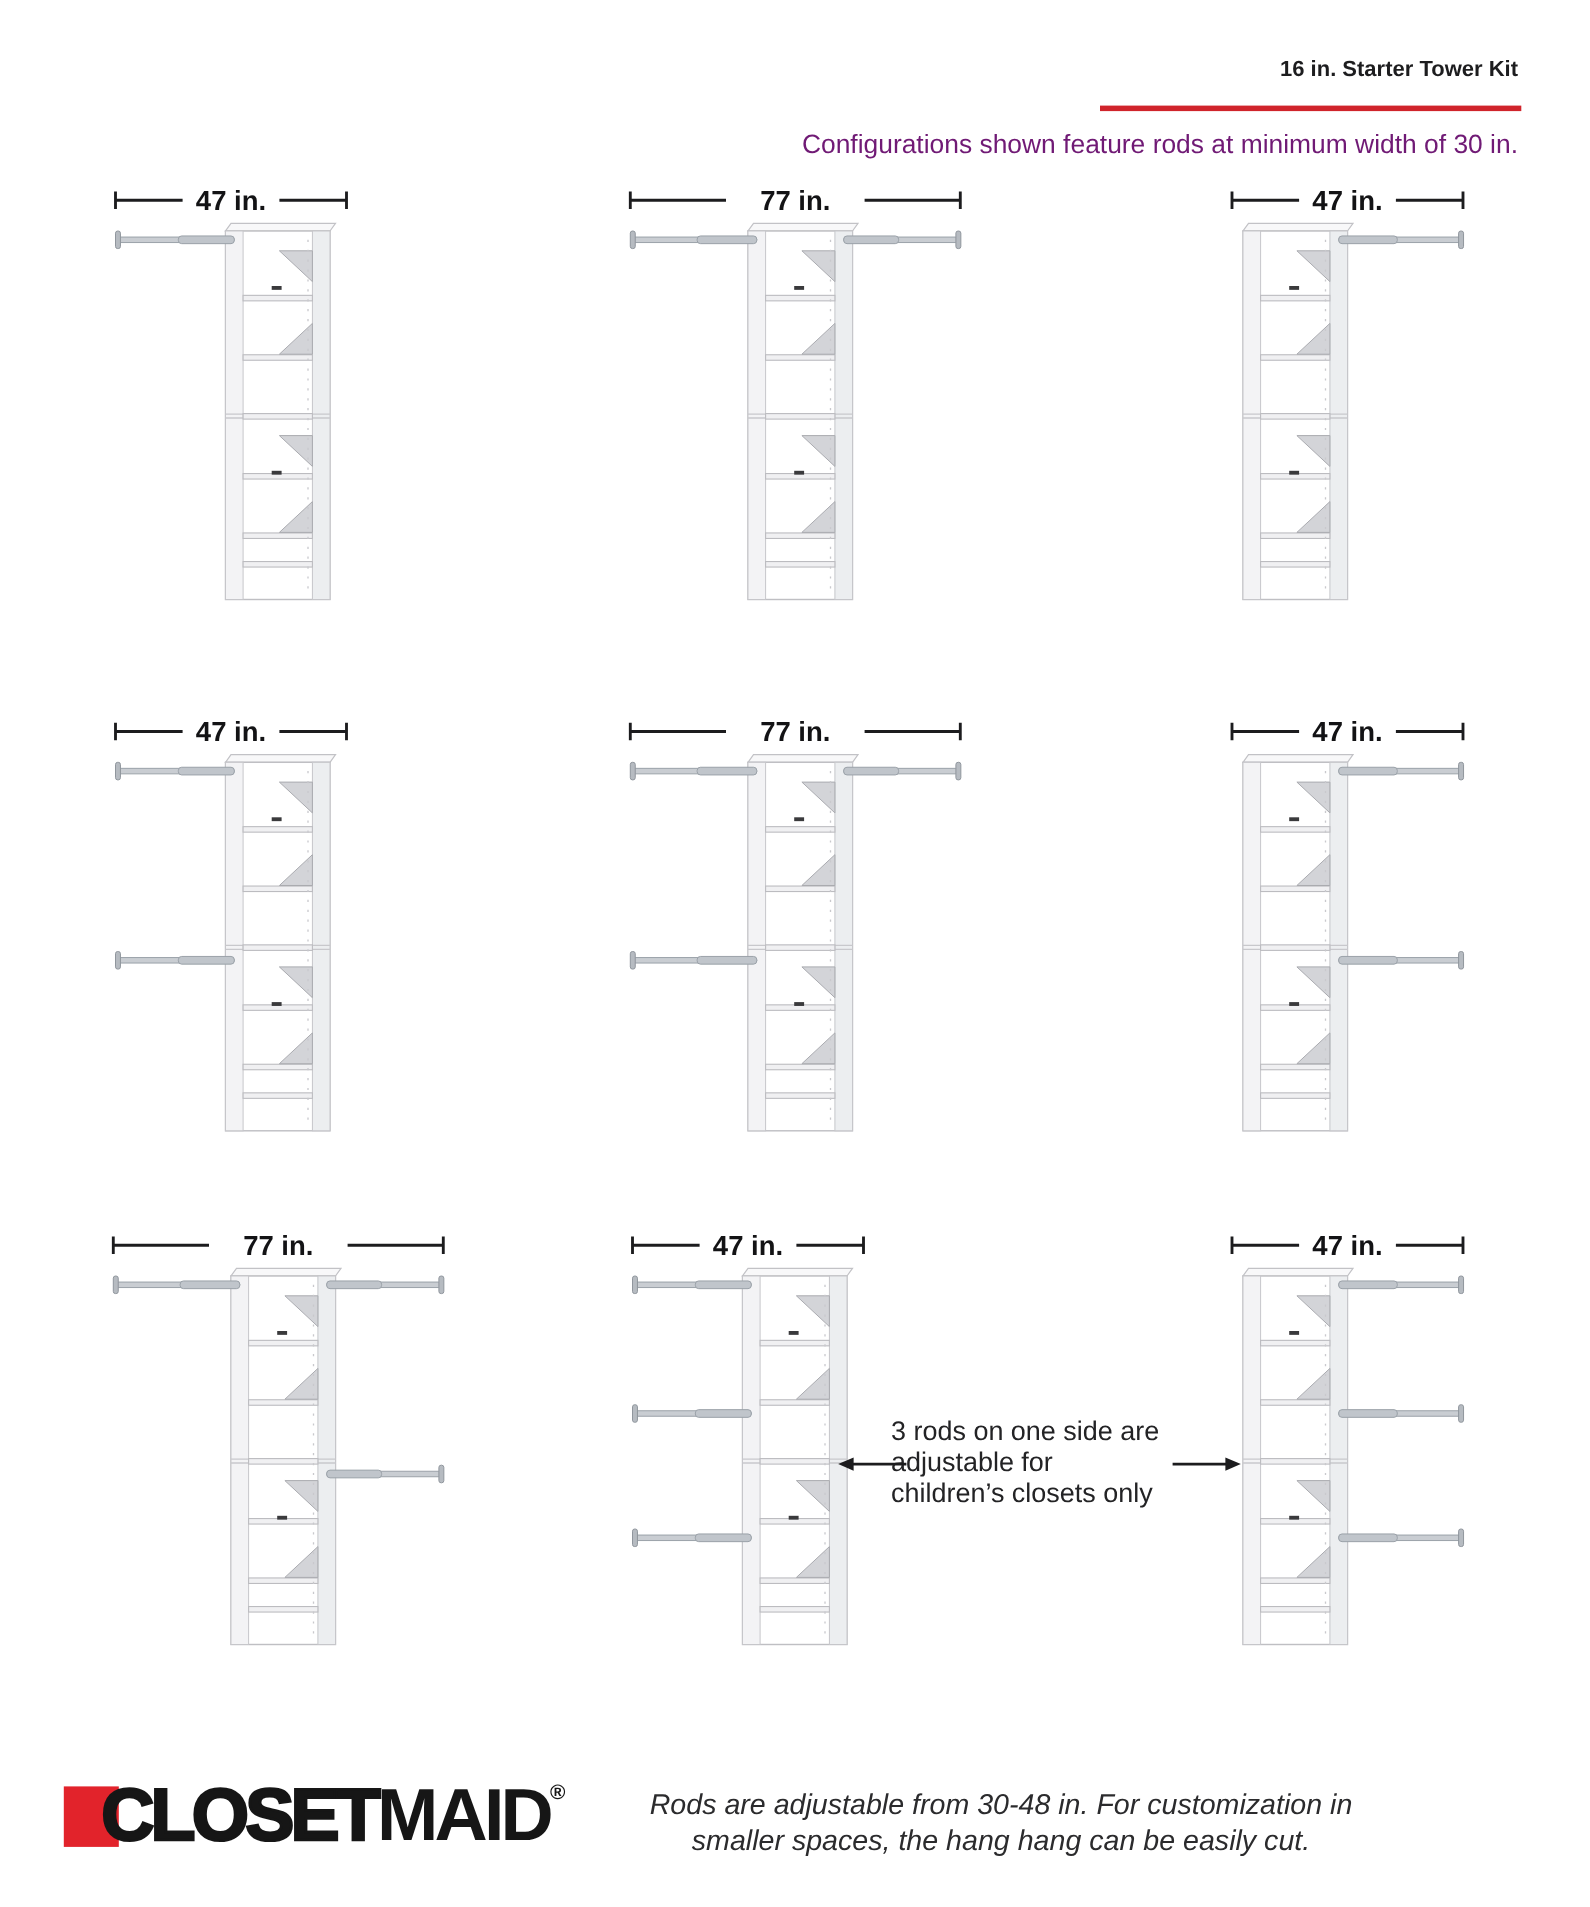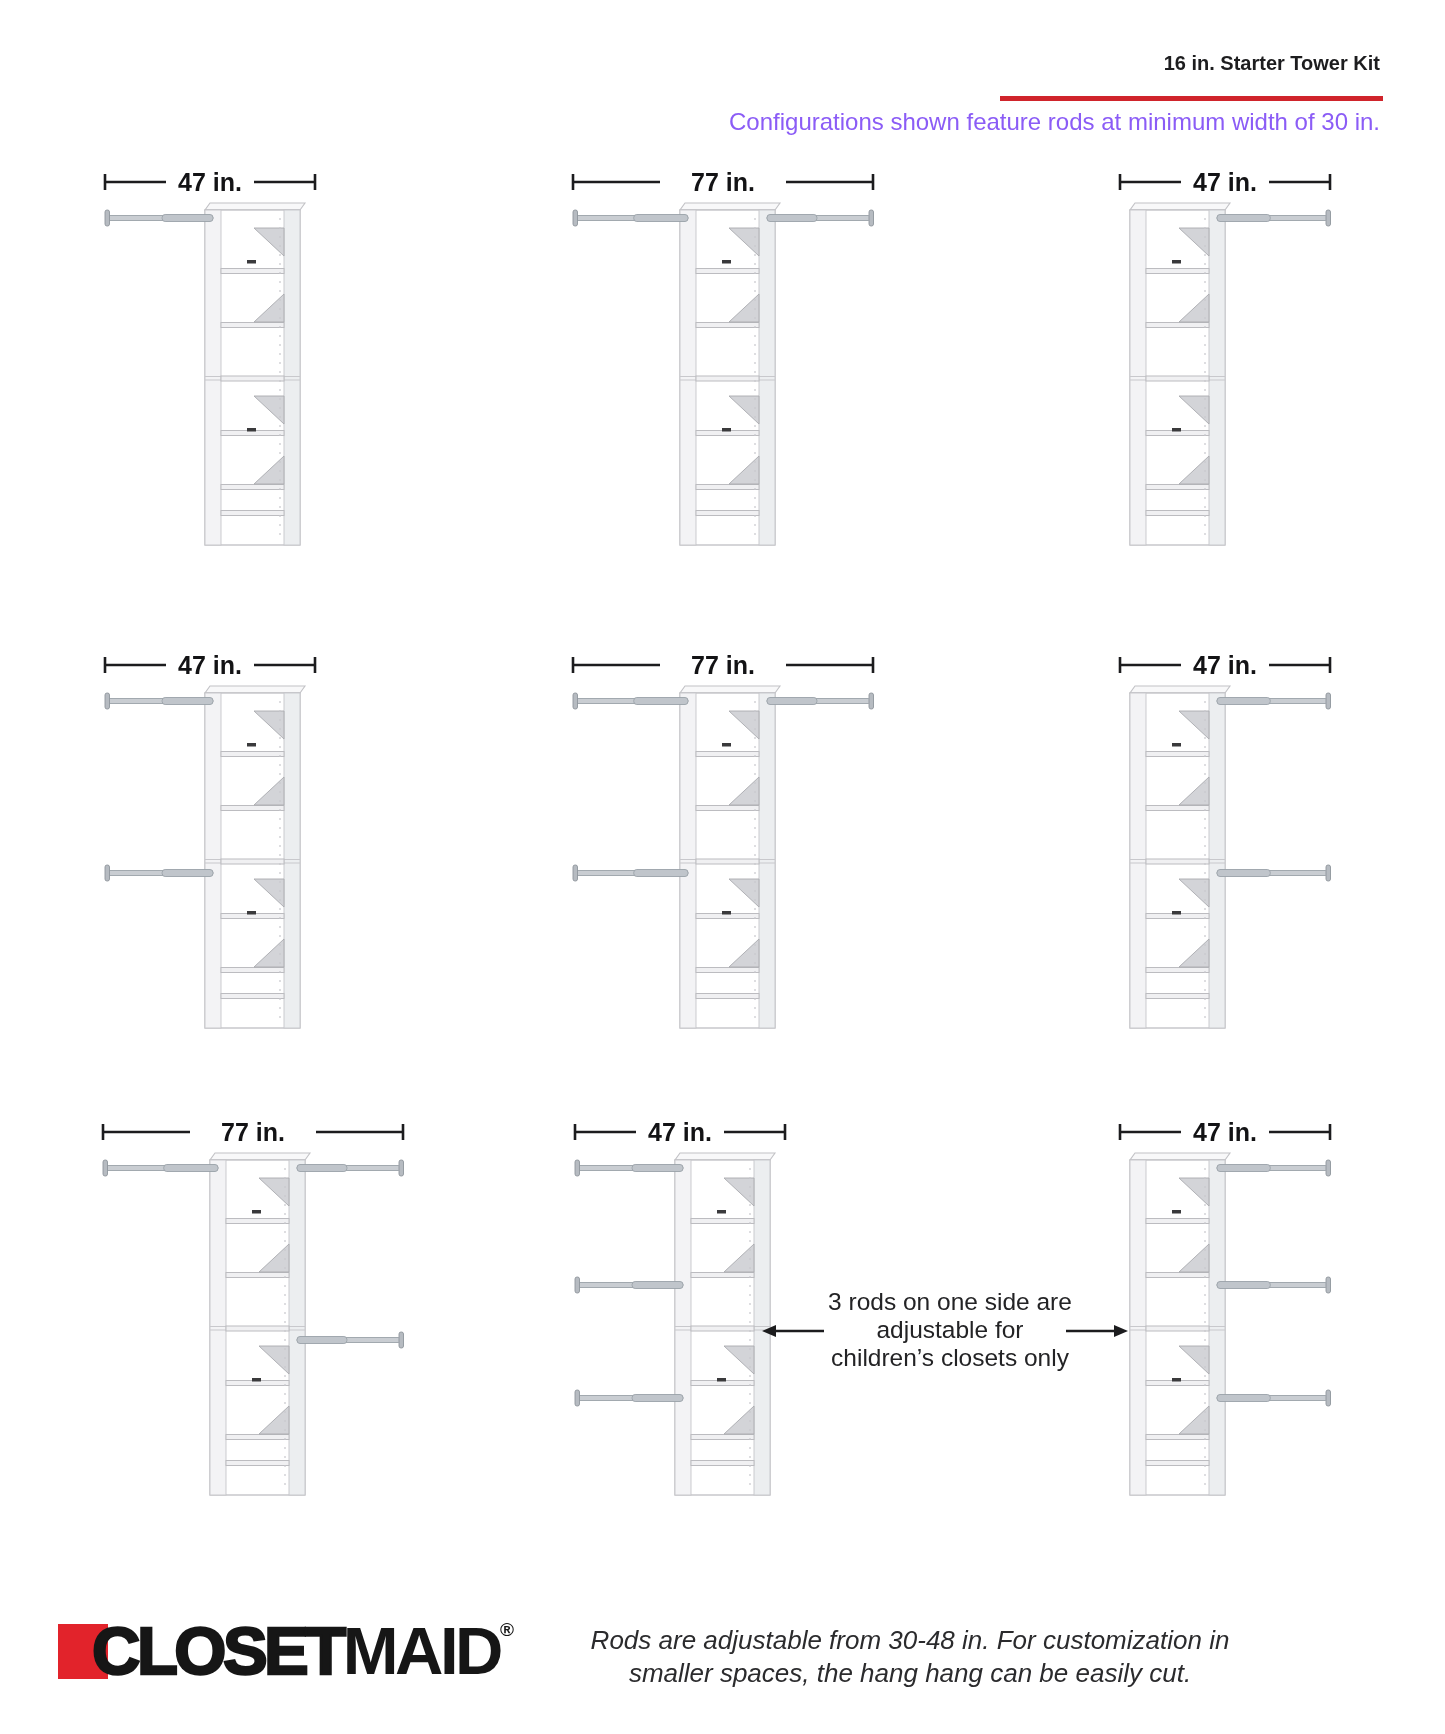--- a/index.html
+++ b/index.html
@@ -5,25 +5,25 @@
   html,body{margin:0;padding:0;background:#fff;}
   #page{position:relative;width:1445px;height:1734px;background:#fff;overflow:hidden;
         font-family:"Liberation Sans",sans-serif;color:#1d1d1f;}
   
   .brand{position:absolute;left:55px;top:38px;white-space:nowrap;}
   .brand .suite{font-family:"DejaVu Serif",serif;font-weight:bold;font-size:60px;letter-spacing:-2px;}
   .brand .symphony{font-family:"DejaVu Serif",serif;font-style:italic;font-size:56px;letter-spacing:-2px;margin-left:-4px;}
   .brand .tm{font-size:15px;vertical-align:28px;}
   .hdr-title{position:absolute;right:65px;top:52px;font-size:20px;font-weight:bold;white-space:nowrap;}
   .hdr-rule{position:absolute;left:1000px;top:96px;width:383px;height:5px;}
-  .hdr-sub{position:absolute;right:65px;top:108px;font-size:24px;white-space:nowrap;color:#8b5cf6;}
+  .hdr-sub{position:absolute;right:65px;top:118px;font-size:24px;white-space:nowrap;color:#701a75;}
   
   .cell{position:absolute;width:440px;height:412px;}
   
-  .note3{position:absolute;left:810px;top:1288px;width:280px;text-align:center;
+  .note3{position:absolute;left:810px;top:1288px;width:280px;
          font-size:24.5px;line-height:28px;color:#232325;}
   .arrow{position:absolute;}
   
   .cm-logo{position:absolute;left:58px;top:1612px;height:70px;white-space:nowrap;}
   .cm-sq{position:absolute;left:0;top:12px;width:50px;height:55px;}
   .cm-text{position:absolute;left:34px;top:0;font-size:67px;font-weight:bold;letter-spacing:-3.5px;color:#161616;}
   .cm-bold{-webkit-text-stroke:2.5px #161616;}
   .cm-reg{font-size:19px;vertical-align:38px;letter-spacing:0;-webkit-text-stroke:0;}
   .foot-note{position:absolute;left:540px;top:1624px;width:740px;text-align:center;
              font-size:26px;line-height:33px;color:#2b2b2d;font-style:italic;}

